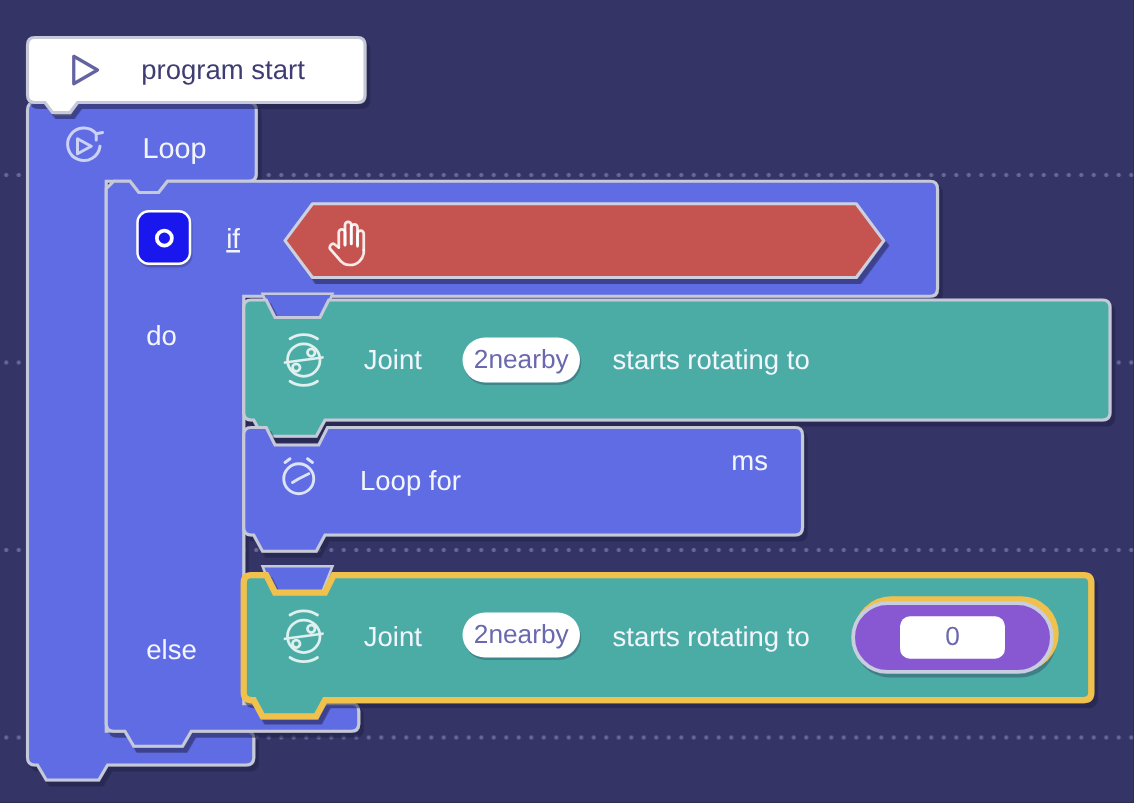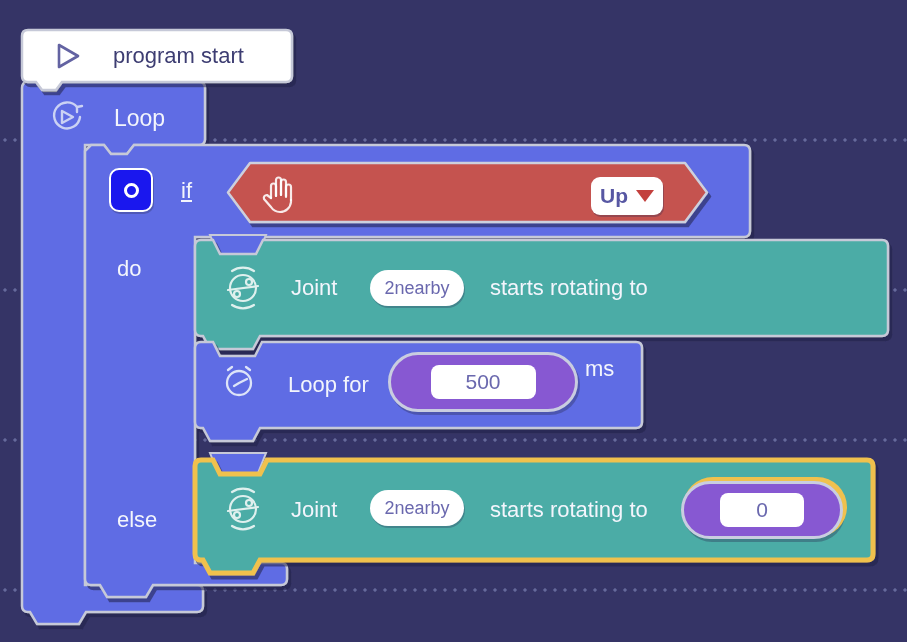--- a/index.html
+++ b/index.html
@@ -19,21 +19,21 @@
   .blk-blue{fill:var(--c-blue);stroke:var(--c-silver);stroke-width:2.5;}
   .blk-white{fill:var(--c-white);stroke:var(--c-silver);stroke-width:2.5;}
   .blk-teal{fill:var(--c-teal);stroke:var(--c-silver);stroke-width:2.5;}
   .blk-teal-sel{fill:var(--c-teal);stroke:var(--c-yellow);stroke-width:5;}
   .blk-red{fill:var(--c-red);stroke:#CDD0DE;stroke-width:2.5;stroke-linejoin:round;}
   .blk-tab{fill:var(--c-blue);stroke:var(--c-silver);stroke-width:2;}
   .ov{position:absolute;z-index:2;}
   .lbl{height:26px;line-height:26px;font-size:22px;color:var(--c-label_text);white-space:nowrap;}
   .lbl-dark{color:var(--c-dark_text);}
   .wfield{background:var(--c-white);border-radius:18px;color:var(--c-field_text);
-    font-size:18px;display:flex;align-items:center;justify-content:center;
+    font-size:21px;display:flex;align-items:center;justify-content:center;
     box-shadow:1px 2px 0 rgba(44,42,80,.30);}
   .pill{background:var(--c-purple);border:3px solid #C9CDE0;border-radius:30px;
     display:flex;align-items:center;justify-content:center;
     box-shadow:2px 3px 0 rgba(44,42,80,.35);}
   .pill-inner{background:var(--c-white);border-radius:8px;color:var(--c-field_text);
     font-size:21px;display:flex;align-items:center;justify-content:center;}
   .dropdown{background:var(--c-white);border-radius:9px;display:flex;align-items:center;
     justify-content:center;gap:8px;color:#5757A3;font-size:21px;font-weight:bold;
     box-shadow:1px 2px 0 rgba(44,42,80,.30);}
   .caret{width:0;height:0;border-left:9px solid transparent;border-right:9px solid transparent;
@@ -102,24 +102,20 @@
 
   <svg class="ov icon" style="left:261px;top:170px;" width="36" height="46" viewBox="0 0 36 46">
     <g fill="none" stroke="rgba(255,255,255,0.88)" stroke-width="2.2" stroke-linecap="round" stroke-linejoin="round">
       <path d="M10,28 V16 a2.5,2.5 0 0 1 5,0 V26"></path>
       <path d="M15,26 V10 a2.5,2.5 0 0 1 5,0 V25"></path>
       <path d="M20,25 V12 a2.5,2.5 0 0 1 5,0 V26"></path>
       <path d="M25,27 V17 a2.5,2.5 0 0 1 5,0 V30"></path>
       <path d="M10,28 l-4,-3 a3,3 0 0 0 -3,4 l7,8 a11,11 0 0 0 9,5 a11,11 0 0 0 11,-10 l0,-2"></path>
     </g>
   </svg>
-  <div class="ov dropdown" style="left:591px;top:177px;width:72px;height:38px;">
-    <span>Up</span>
-    <span class="caret"></span>
-  </div>
 
   <div class="ov lbl" style="left:117px;top:256px;">do</div>
 
   <svg class="ov icon" style="left:220px;top:265px;" width="46" height="46" viewBox="0 0 46 46">
     <g fill="none" stroke="#DFF0EE" stroke-width="2.2" stroke-linecap="round">
       <path d="M12,6 A20,20 0 0 1 34,6 M34,40 A20,20 0 0 1 12,40"></path>
       <circle cx="23" cy="23" r="13"></circle>
       <path d="M8,25 L38,21"></path>
       <circle cx="29" cy="17" r="3"></circle>
       <circle cx="17" cy="29" r="3"></circle>
@@ -130,23 +126,20 @@
   <div class="ov lbl" style="left:490px;top:275px;">starts rotating to</div>
 
   <svg class="ov icon" style="left:219px;top:361px;" width="40" height="40" viewBox="0 0 40 40">
     <g fill="none" stroke="#DDE4F8" stroke-width="2.3" stroke-linecap="round">
       <circle cx="20" cy="22" r="12"></circle>
       <path d="M9,9 l4,-3 M31,9 l-4,-3"></path>
       <path d="M20,22 l8,-4 M20,22 l-5,3"></path>
     </g>
   </svg>
   <div class="ov lbl" style="left:288px;top:372px;">Loop for</div>
-  <div class="ov pill" style="left:388px;top:352px;width:190px;height:60px;">
-    <div class="pill-inner" style="width:105px;height:34px;">500</div>
-  </div>
   <div class="ov lbl" style="left:585px;top:356px;">ms</div>
 
   <div class="ov lbl" style="left:117px;top:507px;">else</div>
 
   <svg class="ov icon" style="left:220px;top:486px;" width="46" height="46" viewBox="0 0 46 46">
     <g fill="none" stroke="#DFF0EE" stroke-width="2.2" stroke-linecap="round">
       <path d="M12,6 A20,20 0 0 1 34,6 M34,40 A20,20 0 0 1 12,40"></path>
       <circle cx="23" cy="23" r="13"></circle>
       <path d="M8,25 L38,21"></path>
       <circle cx="29" cy="17" r="3"></circle>

